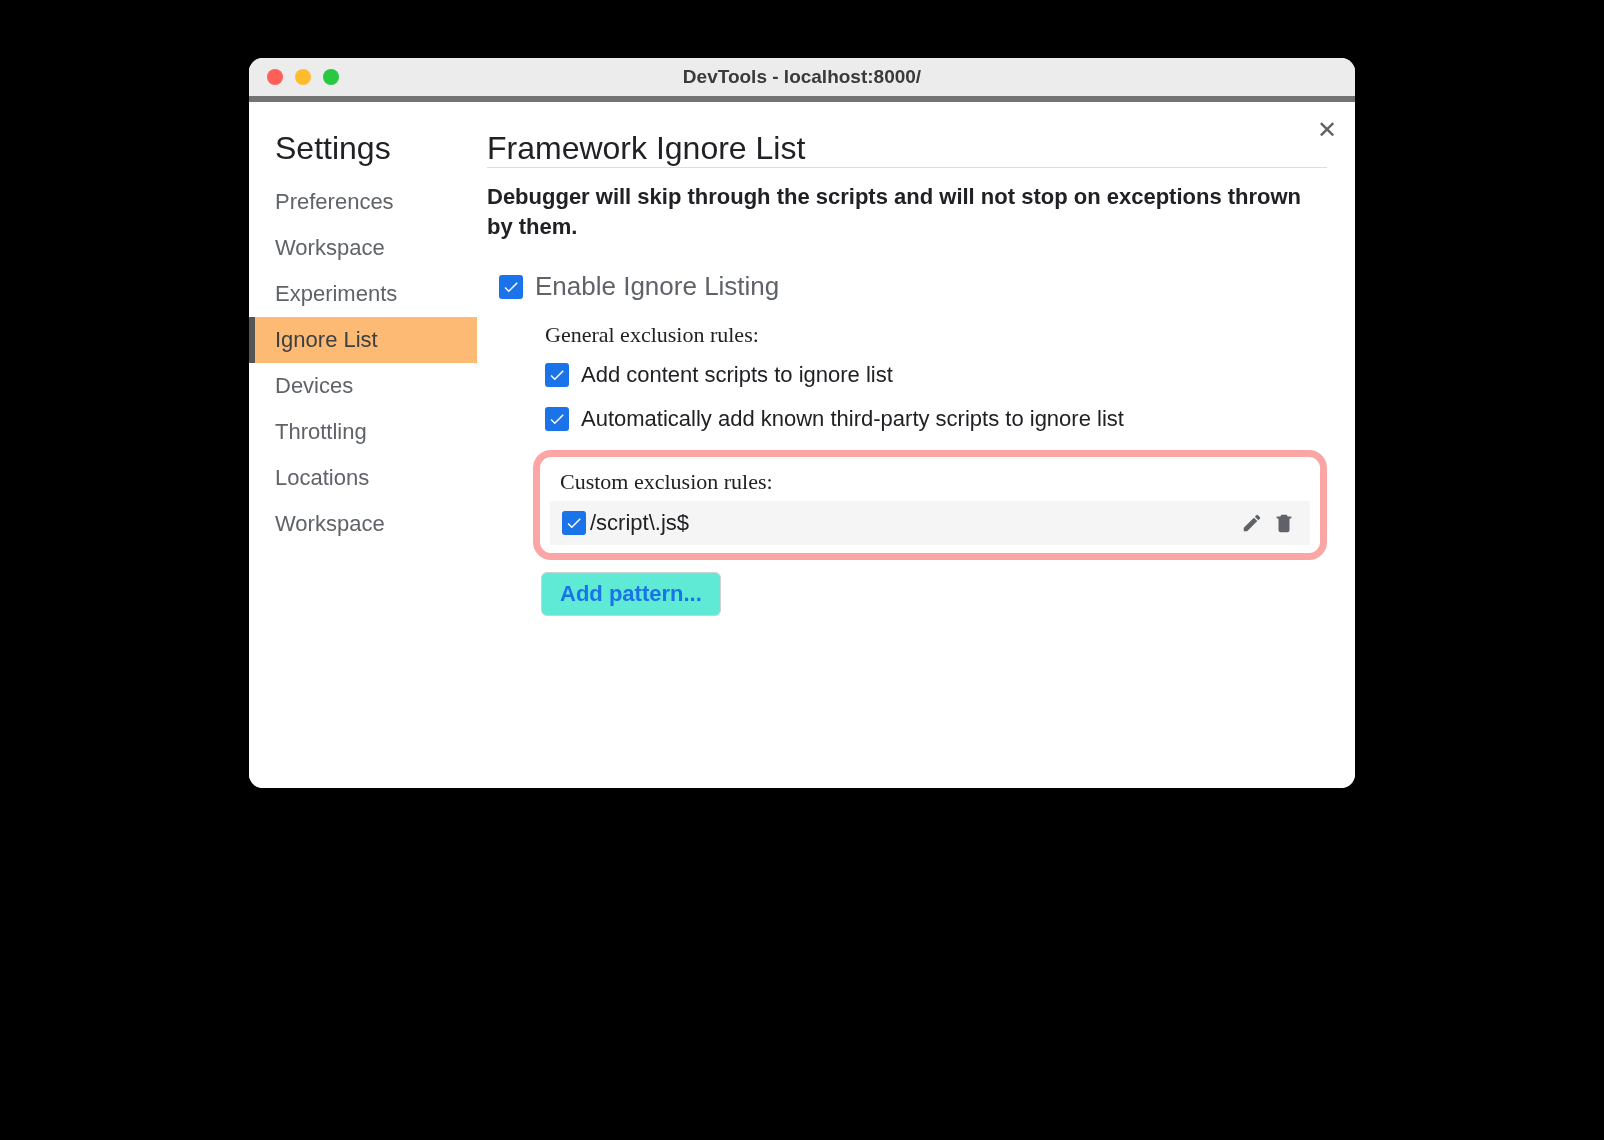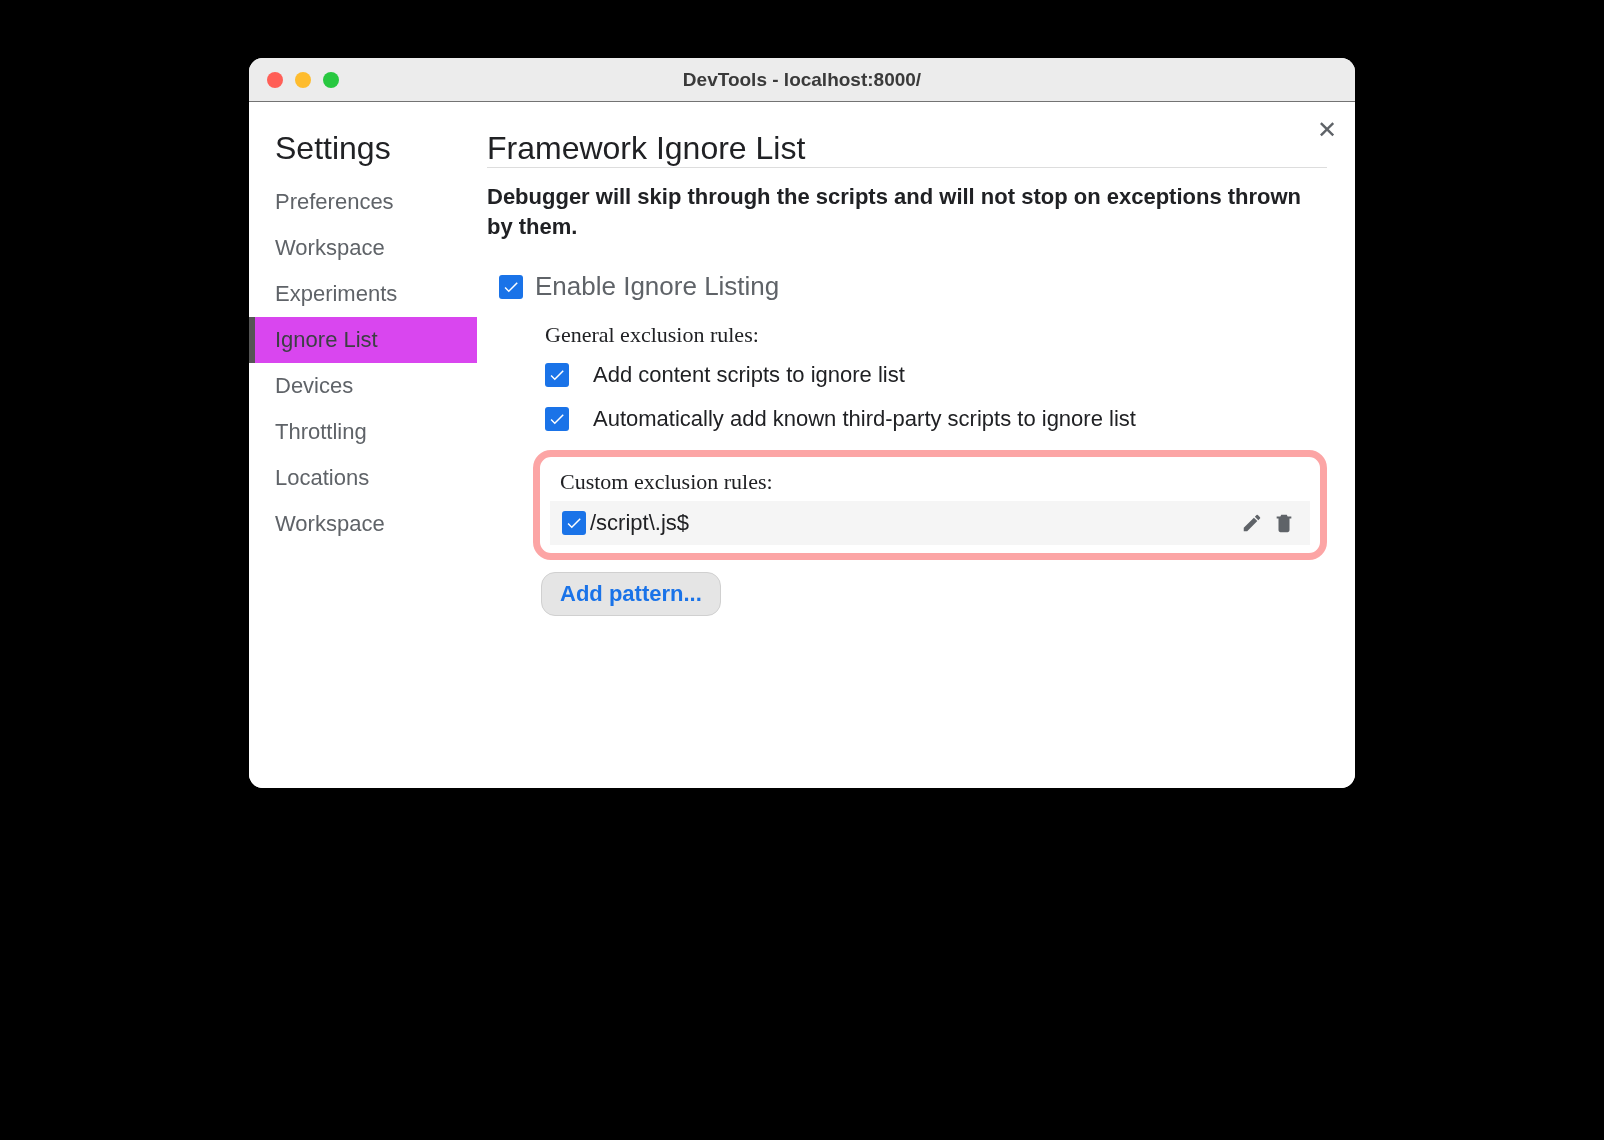--- a/index.html
+++ b/index.html
@@ -19,21 +19,21 @@
     background: #fff;
     border-radius: 14px;
     overflow: hidden;
     box-shadow: 0 10px 40px rgba(0,0,0,0.5);
     display: flex;
     flex-direction: column;
   }
   .titlebar {
     height: 44px;
     background: #ececec;
-    border-bottom: 1px solid #737373;
+    border-bottom: 6px solid #737373;
     display: flex;
     align-items: center;
     position: relative;
   }
   .traffic-lights {
     display: flex;
     gap: 12px;
     position: absolute;
     left: 18px;
     top: 50%;
@@ -74,21 +74,21 @@
     color: #202124;
     padding: 0 0 12px 26px;
   }
   .sidebar-item {
     font-size: 22px;
     color: #5f6368;
     padding: 10px 0 10px 26px;
     cursor: pointer;
   }
   .sidebar-item.selected {
-    background: #d946ef;
+    background: #fdba74;
     color: #3c4043;
     border-left: 6px solid #555;
     padding-left: 20px;
   }
   .main {
     flex: 1;
     padding: 28px 28px 20px 10px;
   }
   .main-title {
     font-size: 32px;
@@ -131,21 +131,21 @@
   .section-label {
     font-size: 22px;
     color: #202124;
     margin-bottom: 14px;
     margin-top: 20px;
     font-family: Liberation Serif, serif;
   }
   .rule-row {
     display: flex;
     align-items: center;
-    gap: 24px;
+    gap: 12px;
     margin-bottom: 18px;
   }
   .rule-label {
     font-size: 22px;
     color: #202124;
   }
   .highlight-box {
     border: 7px solid #fca5a5;
     border-radius: 18px;
     padding: 8px 10px 8px 10px;
@@ -176,22 +176,22 @@
     align-items: center;
     justify-content: center;
     cursor: pointer;
     color: #5f6368;
   }
   .icon-btn svg { width: 22px; height: 22px; fill: #5f6368; }
   .add-pattern-btn {
     margin-left: 54px;
     margin-top: 12px;
     border: 1px solid #d0d0d0;
-    background: #e5e5e5;
-    border-radius: 14px;
+    background: #5eead4;
+    border-radius: 6px;
     padding: 8px 18px;
     font-size: 22px;
     font-weight: 600;
     color: #1a73e8;
     cursor: pointer;
   }
 </style>
 </head>
 <body>
 

